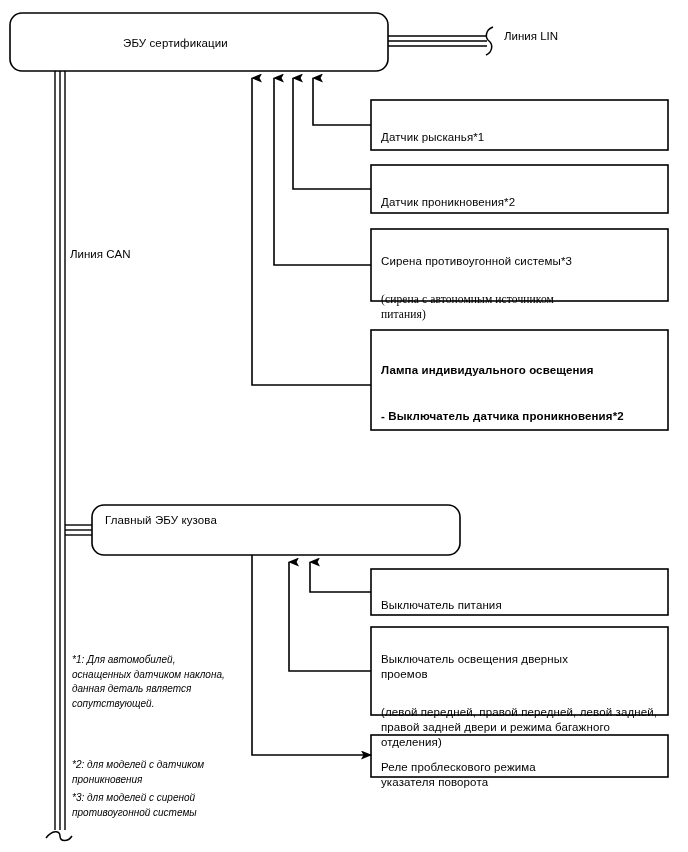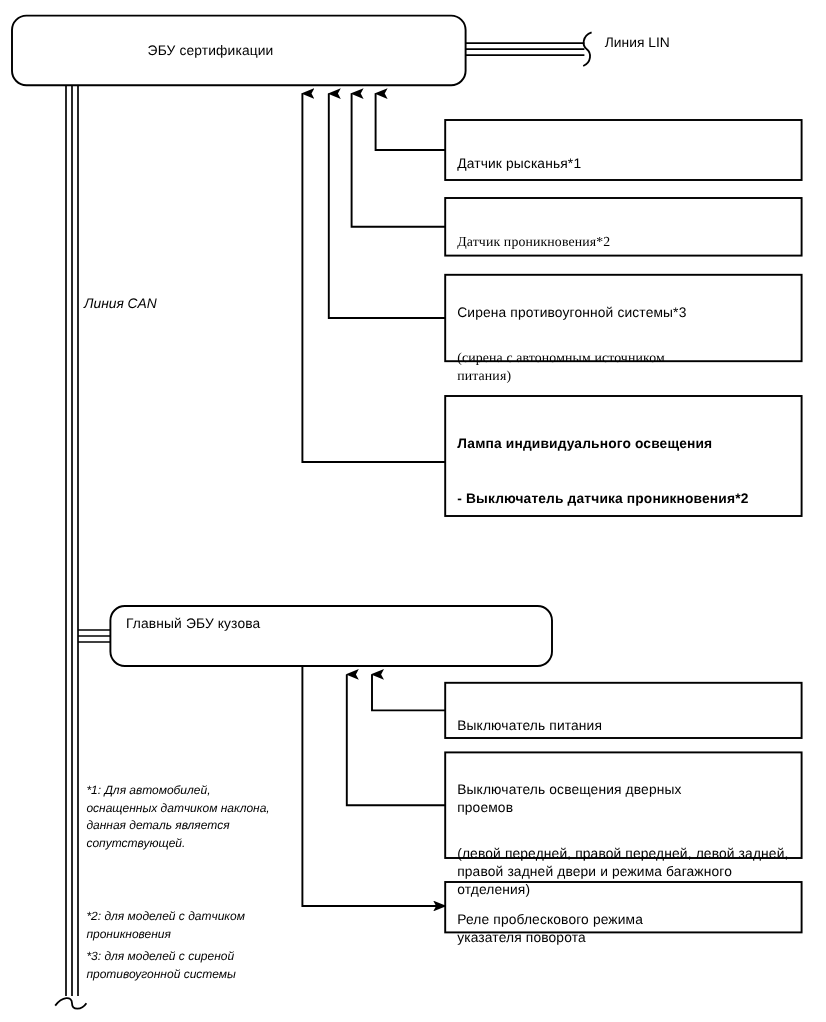--- a/index.html
+++ b/index.html
@@ -126,27 +126,27 @@
 
     <path d="M252,555 L252,755 L371,755" fill="none" stroke="#000000" stroke-width="1.6" marker-end="url(#arrowRight)"></path>
   </svg>
 
   <div class="node-label" style="left:105px; top:513px; width:330px;">Главный ЭБУ кузова</div>
 
   <div class="node-label" style="left:123px; top:36px; width:260px;">ЭБУ сертификации</div>
 
   <div class="line-label" style="left:504px; top:29px;">Линия LIN</div>
 
-  <div class="line-label" style="left:70px; top:247px;font-style:italic;">Линия CAN</div>
+  <div class="line-label" style="left:70px; top:247px;">Линия CAN</div>
 
   <div class="node-label" style="left:381px; top:115px; width:280px;">
     <span class="box-title">Датчик рысканья*1</span>
   </div>
 
-  <div class="node-label" style="left:381px; top:180px; width:280px;font-family:Liberation Serif, serif;">
+  <div class="node-label" style="left:381px; top:180px; width:280px;">
     <span class="box-title">Датчик проникновения*2</span>
   </div>
 
   <div class="node-label" style="left:381px; top:239px; width:285px;">
     <span class="box-title">Сирена противоугонной системы*3</span>
     <span class="box-sub" style="margin-top:8px;font-family:Liberation Serif, serif;">(сирена с автономным источником
 питания)</span>
   </div>
 
   <div class="node-label" style="left:381px; top:348px; width:285px;font-weight:bold;">

